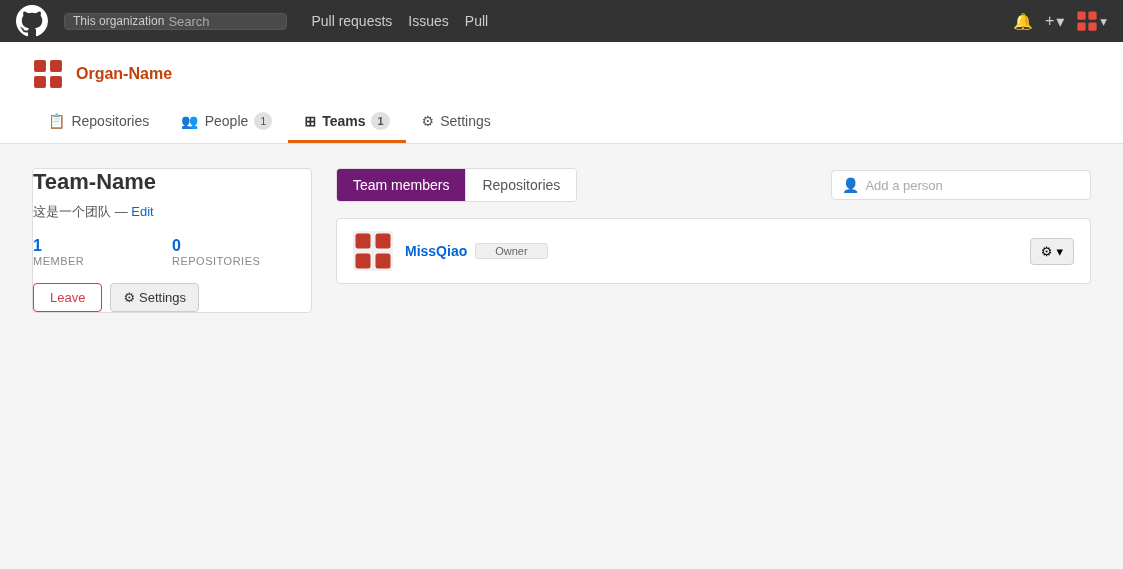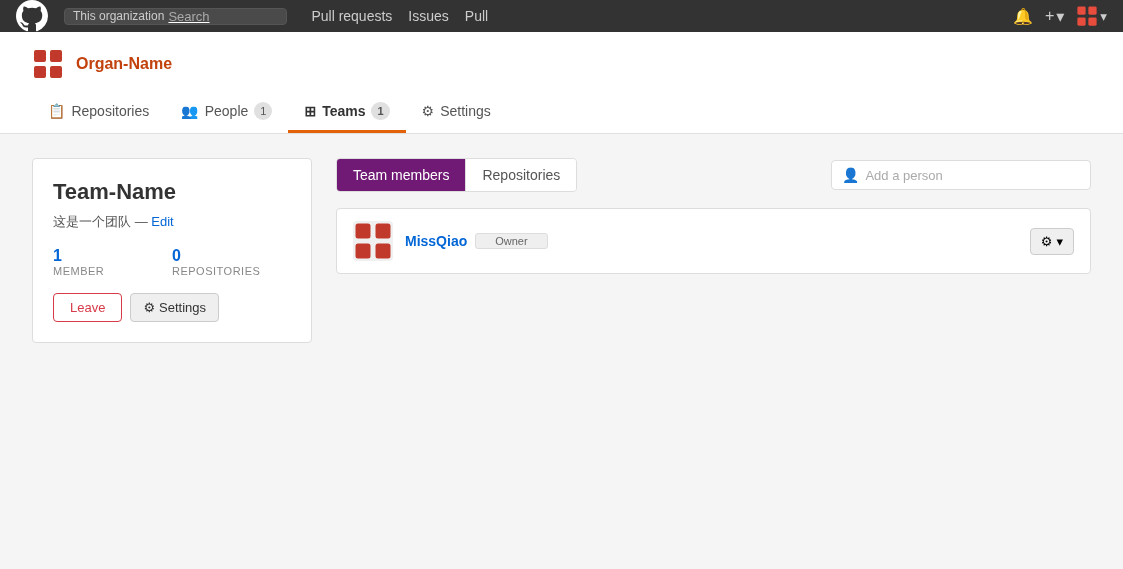--- a/index.html
+++ b/index.html
@@ -1,23 +1,23 @@
 <!DOCTYPE html>
 <html><head>
   <meta charset="utf-8">
   <style>
     * { box-sizing: border-box; margin: 0; padding: 0; }
     body { font-family: -apple-system, BlinkMacSystemFont, "Segoe UI", Helvetica, Arial, sans-serif; font-size: 14px; color: #333; background: #f5f5f5; min-height: 569px; }
 
     
-    .nav-bar { background: #333; height: 32px; display: flex; align-items: center; padding: 8px 16px; gap: 16px; }
+    .nav-bar { background: #333; height: 42px; display: flex; align-items: center; padding: 8px 16px; gap: 16px; }
     .nav-logo { width: 32px; height: 32px; }
     .nav-search-wrap { display: flex; align-items: center; background: #4a4a4a; border: 1px solid #555; border-radius: 4px; padding: 0 8px; flex: 0 0 220px; }
     .nav-org-label { color: #ccc; font-size: 12px; white-space: nowrap; margin-right: 4px; }
-    .nav-search-input { background: transparent; border: none; outline: none; color: #fff; font-size: 13px; width: 110px; text-decoration: underline; }
+    .nav-search-input { background: transparent; border: none; outline: none; color: #fff; font-size: 13px; width: 110px; }
     .nav-search-input::placeholder { color: #aaa; }
     .nav-links { display: flex; gap: 16px; margin-left: 8px; }
     .nav-link { color: #ccc; text-decoration: none; font-size: 14px; }
     .nav-right { margin-left: auto; display: flex; align-items: center; gap: 12px; }
     .nav-icon-btn { background: none; border: none; color: #ccc; cursor: pointer; font-size: 16px; display: flex; align-items: center; gap: 2px; }
     .nav-avatar-btn { background: none; border: none; cursor: pointer; display: flex; align-items: center; gap: 2px; }
 
     
     .org-header { background: #fff; border-bottom: 1px solid #e0e0e0; padding: 16px 32px 0; }
     .org-title-row { display: flex; align-items: center; gap: 12px; margin-bottom: 12px; }
@@ -26,21 +26,21 @@
     .org-tabs { display: flex; gap: 0; }
     .tab { display: flex; align-items: center; gap: 6px; padding: 10px 16px; text-decoration: none; color: #555; font-size: 14px; border-bottom: 3px solid transparent; cursor: pointer; }
     .tab.active { color: #333; border-bottom: 3px solid #e36209; font-weight: 600; }
     .tab-badge { background: #e0e0e0; color: #555; font-size: 11px; border-radius: 10px; padding: 0 6px; line-height: 18px; }
 
     
     .main-content { display: flex; padding: 24px 32px; gap: 24px; background: #f5f5f5; min-height: 420px; }
 
     
     .left-panel { width: 280px; flex-shrink: 0; }
-    .team-card { background: #fff; border: 1px solid #ddd; border-radius: 4px; padding: 20px; margin-bottom: 16px; }
+    .team-card { background: #fff; border: 1px solid #ddd; border-radius: 4px; margin-bottom: 16px; }
     .team-name { font-size: 22px; font-weight: bold; color: #333; margin-bottom: 8px; }
     .team-desc { font-size: 13px; color: #555; margin-bottom: 16px; }
     .team-desc .edit-link { color: #0366d6; text-decoration: none; }
     .team-stats { display: flex; gap: 0; margin-bottom: 16px; }
     .stat-item { flex: 1; }
     .stat-num { font-size: 16px; font-weight: bold; color: #0366d6; }
     .stat-label { font-size: 11px; color: #888; text-transform: uppercase; letter-spacing: 0.5px; }
     .team-actions { display: flex; gap: 8px; }
     .btn-leave { background: #fff; border: 1px solid #d73a49; color: #d73a49; border-radius: 4px; padding: 6px 16px; cursor: pointer; font-size: 13px; }
     .btn-settings { background: #efefef; border: 1px solid #ccc; color: #333; border-radius: 4px; padding: 6px 12px; cursor: pointer; font-size: 13px; display: flex; align-items: center; gap: 4px; }

